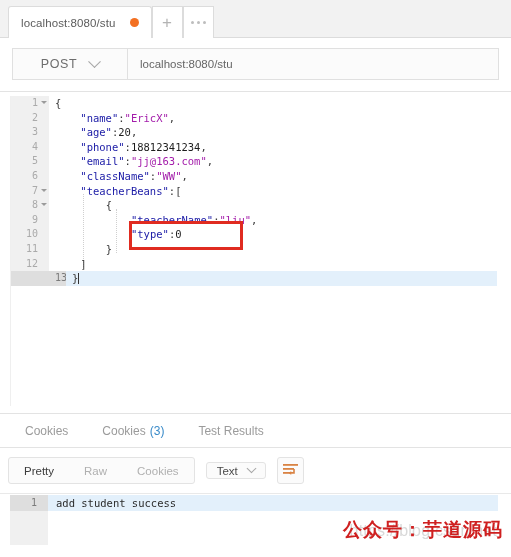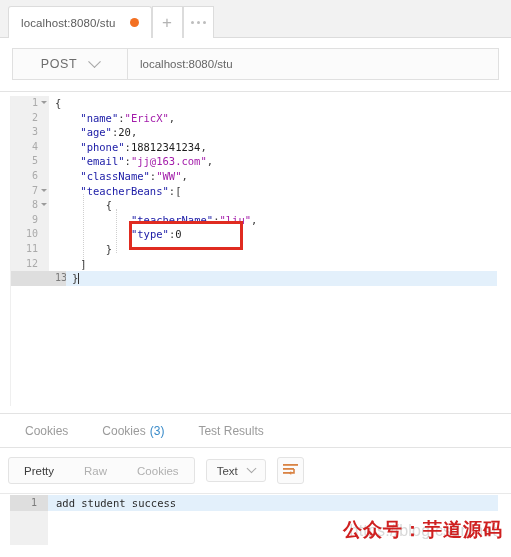--- a/index.html
+++ b/index.html
@@ -237,21 +237,21 @@
     align-items: center;
     padding: 0 15px;
     font-size: 11.5px;
     color: #b0b0b0;
   }
   .seg.active { color: #3c3c3c; }
   .select-box {
     display: flex;
     align-items: center;
     gap: 10px;
-    height: 23px;
+    height: 17px;
     padding: 0 10px;
     border: 1px solid #e3e3e3;
     border-radius: 3px;
     background: #fbfbfb;
     font-size: 11.5px;
     color: #4a4a4a;
   }
   .select-box .chev {
     width: 7px; height: 7px;
     border-right: 1.3px solid #a6a6a6;

